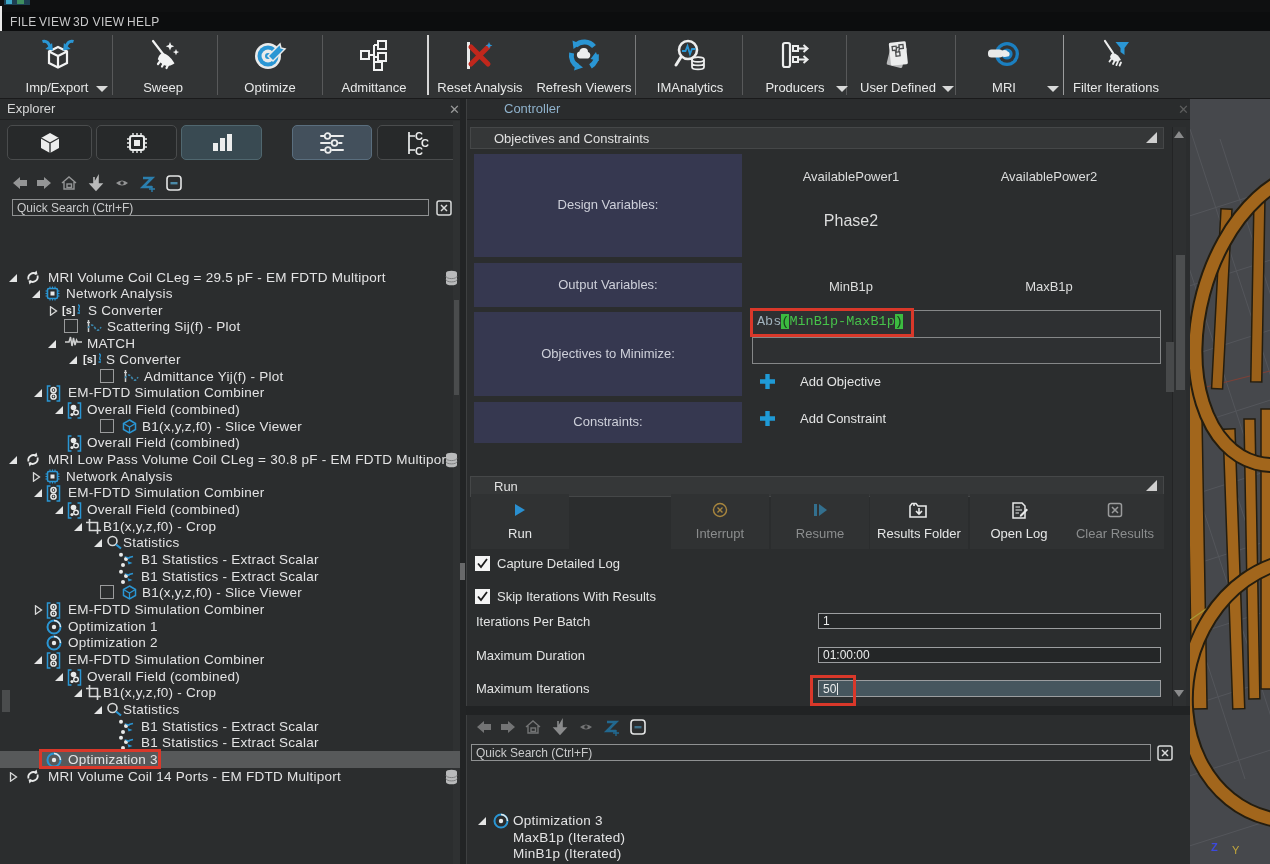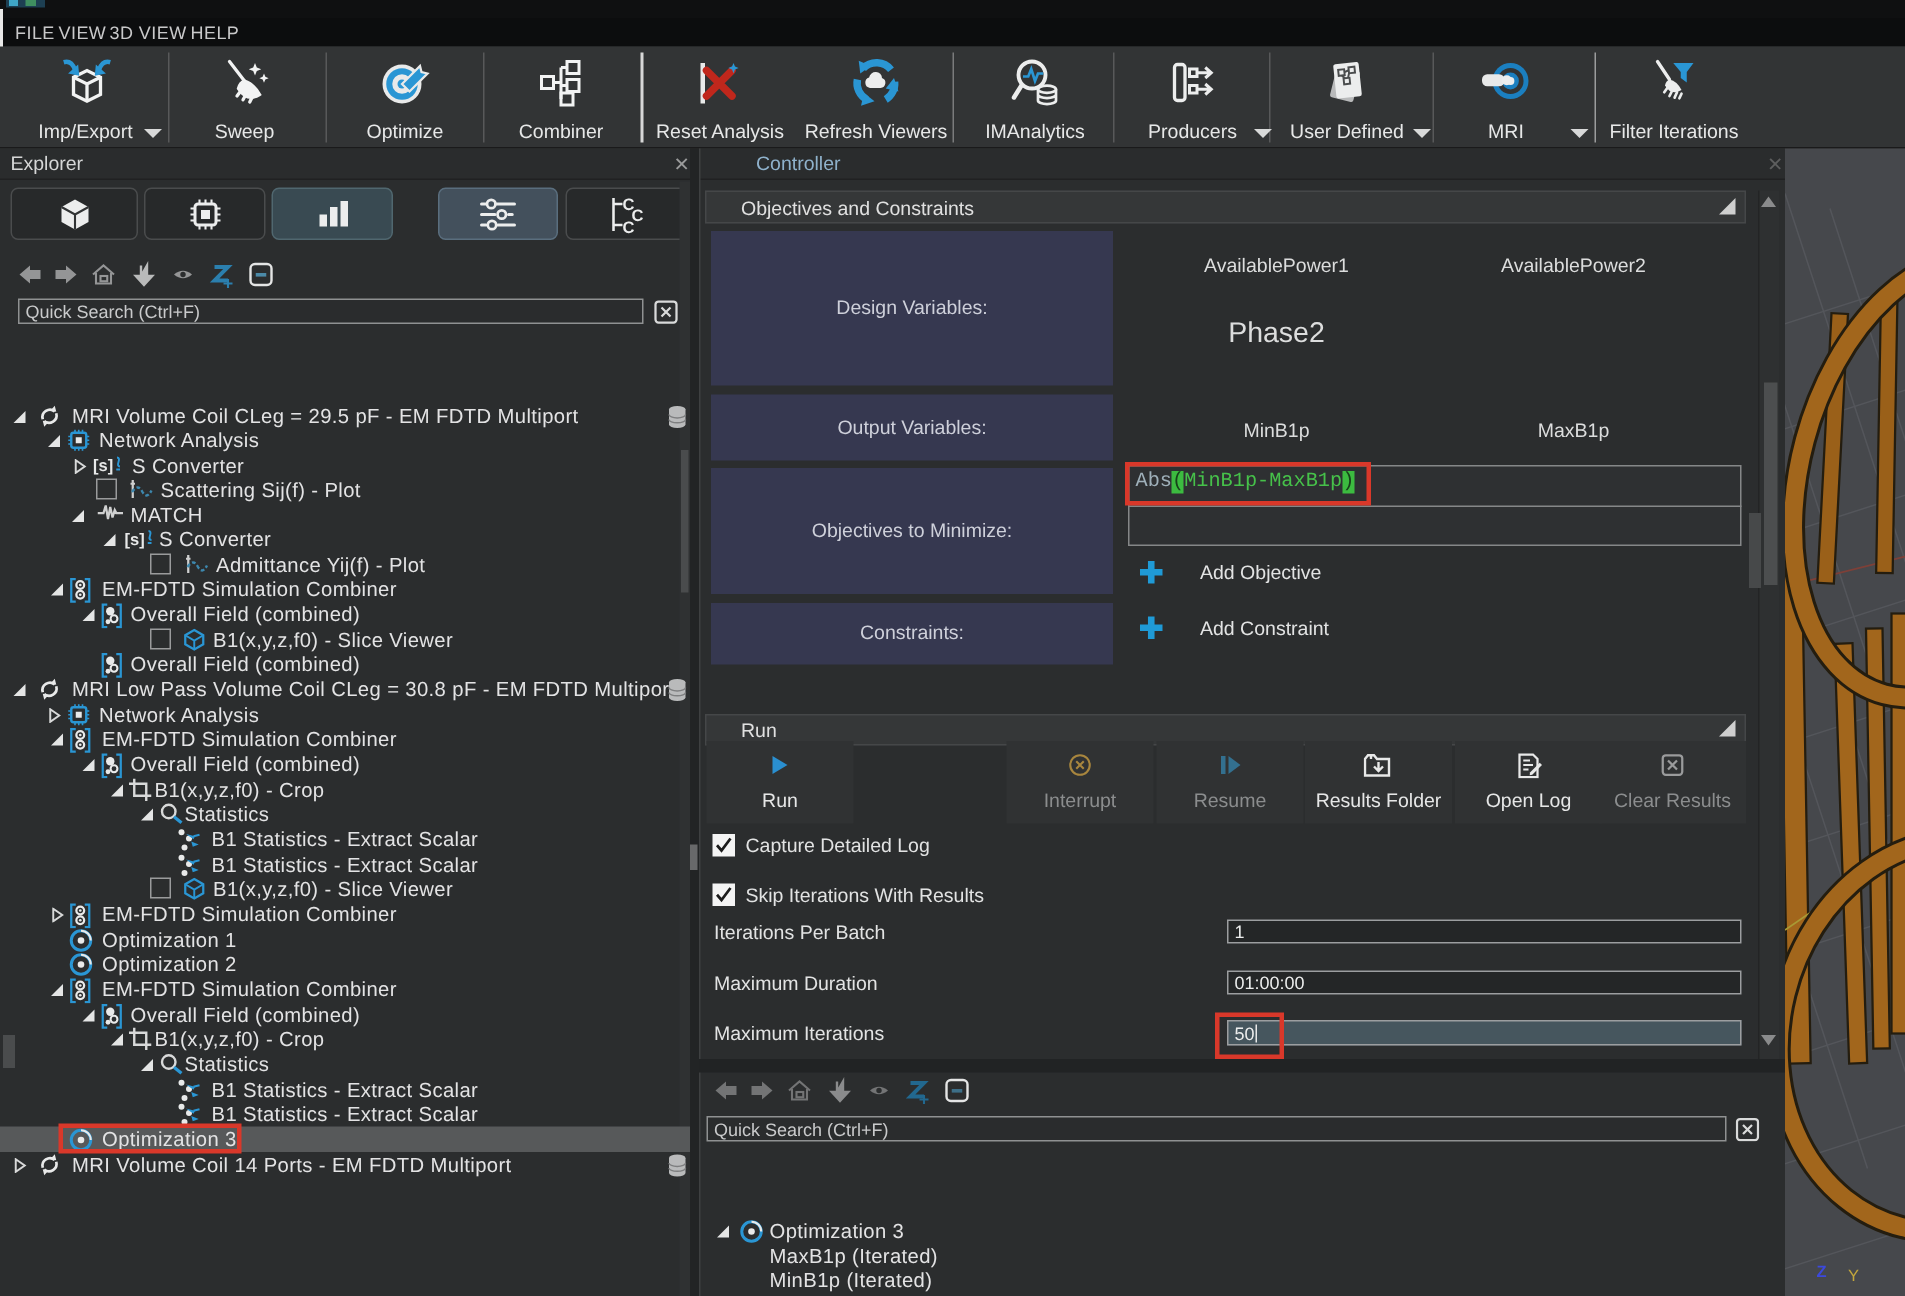--- a/index.html
+++ b/index.html
@@ -153,21 +153,21 @@
 <g stroke="#eceded" stroke-width="1.8" stroke-linecap="round">
 <path d="M14 20 l-2.5 3.5 M17 22 l-2 4 M20 23.5 l-1.6 3.6 M23 24.5 l-1.4 3"></path>
 </g>
 <path d="M17.5 4 L31 4 L26.5 10 L26.5 17 L22.5 14 L22.5 10 Z" fill="#2a96d4"></path>
 </svg>
     </div>
     <div class="abs" style="left:57px;top:80px;width:160px;margin-left:-80px;text-align:center;color:#e7e8e8;font-size:13px;">Imp/Export</div>
     <div class="abs" style="left:96px;top:86px;width:0;height:0;border-left:6px solid transparent;border-right:6px solid transparent;border-top:6px solid #d8d9d9;"></div>
     <div class="abs" style="left:163px;top:80px;width:160px;margin-left:-80px;text-align:center;color:#e7e8e8;font-size:13px;">Sweep</div>
     <div class="abs" style="left:270px;top:80px;width:160px;margin-left:-80px;text-align:center;color:#e7e8e8;font-size:13px;">Optimize</div>
-    <div class="abs" style="left:374px;top:80px;width:160px;margin-left:-80px;text-align:center;color:#e7e8e8;font-size:13px;">Combiner</div>
+    <div class="abs" style="left:374px;top:80px;width:160px;margin-left:-80px;text-align:center;color:#e7e8e8;font-size:13px;">Admittance</div>
     <div class="abs" style="left:480px;top:80px;width:160px;margin-left:-80px;text-align:center;color:#e7e8e8;font-size:13px;">Reset Analysis</div>
     <div class="abs" style="left:584px;top:80px;width:160px;margin-left:-80px;text-align:center;color:#e7e8e8;font-size:13px;">Refresh Viewers</div>
     <div class="abs" style="left:690px;top:80px;width:160px;margin-left:-80px;text-align:center;color:#e7e8e8;font-size:13px;">IMAnalytics</div>
     <div class="abs" style="left:795px;top:80px;width:160px;margin-left:-80px;text-align:center;color:#e7e8e8;font-size:13px;">Producers</div>
     <div class="abs" style="left:836px;top:86px;width:0;height:0;border-left:6px solid transparent;border-right:6px solid transparent;border-top:6px solid #d8d9d9;"></div>
     <div class="abs" style="left:898px;top:80px;width:160px;margin-left:-80px;text-align:center;color:#e7e8e8;font-size:13px;">User Defined</div>
     <div class="abs" style="left:942px;top:86px;width:0;height:0;border-left:6px solid transparent;border-right:6px solid transparent;border-top:6px solid #d8d9d9;"></div>
     <div class="abs" style="left:1004px;top:80px;width:160px;margin-left:-80px;text-align:center;color:#e7e8e8;font-size:13px;">MRI</div>
     <div class="abs" style="left:1047px;top:86px;width:0;height:0;border-left:6px solid transparent;border-right:6px solid transparent;border-top:6px solid #d8d9d9;"></div>
     <div class="abs" style="left:1116px;top:80px;width:160px;margin-left:-80px;text-align:center;color:#e7e8e8;font-size:13px;">Filter Iterations</div>
@@ -703,21 +703,21 @@
     <div class="abs" style="left:474px;top:154px;width:268px;height:103px;background:#363850;"></div>
     <div class="abs" style="left:474px;top:197px;width:268px;text-align:center;color:#ced0da;font-size:13px;">Design Variables:</div>
     <div class="abs" style="left:474px;top:263px;width:268px;height:44px;background:#363850;"></div>
     <div class="abs" style="left:474px;top:277px;width:268px;text-align:center;color:#ced0da;font-size:13px;">Output Variables:</div>
     <div class="abs" style="left:474px;top:312px;width:268px;height:84px;background:#363850;"></div>
     <div class="abs" style="left:474px;top:346px;width:268px;text-align:center;color:#ced0da;font-size:13px;">Objectives to Minimize:</div>
     <div class="abs" style="left:474px;top:402px;width:268px;height:41px;background:#363850;"></div>
     <div class="abs" style="left:474px;top:414px;width:268px;text-align:center;color:#ced0da;font-size:13px;">Constraints:</div>
     <div class="abs" style="left:851px;top:169px;width:200px;margin-left:-100px;text-align:center;color:#dcdddd;font-size:13px;">AvailablePower1</div>
     <div class="abs" style="left:1049px;top:169px;width:200px;margin-left:-100px;text-align:center;color:#dcdddd;font-size:13px;">AvailablePower2</div>
-    <div class="abs" style="left:851px;top:212px;width:200px;margin-left:-100px;text-align:center;color:#dcdddd;font-size:19px;">Phase2</div>
+    <div class="abs" style="left:851px;top:212px;width:200px;margin-left:-100px;text-align:center;color:#dcdddd;font-size:16px;">Phase2</div>
     <div class="abs" style="left:851px;top:279px;width:200px;margin-left:-100px;text-align:center;color:#dcdddd;font-size:13px;">MinB1p</div>
     <div class="abs" style="left:1049px;top:279px;width:200px;margin-left:-100px;text-align:center;color:#dcdddd;font-size:13px;">MaxB1p</div>
     <div class="abs" style="left:752px;top:310px;width:409px;height:54px;background:#2e3032;border:1px solid #858788;"></div>
     <div class="abs" style="left:752px;top:337px;width:409px;height:1px;background:#858788;"></div>
     <div class="abs mono" style="left:757px;top:314px;font-size:13.5px;color:#9fb0ba;white-space:pre;">Abs<span style="background:#3cbb40;color:#17421a;">(</span><span style="color:#46c14a;">MinB1p-MaxB1p</span><span style="background:#3cbb40;color:#17421a;">)</span></div>
     <div class="abs" style="left:750px;top:308px;width:164px;height:29px;border:3px solid #d9382a;"></div>
     <div class="abs" style="left:759px;top:373px;">
       <svg width="17" height="17" viewBox="0 0 17 17">
         <path d="M8.5 1 L8.5 16 M1 8.5 L16 8.5" stroke="#1f9ad6" stroke-width="4.4"></path>
       </svg>

